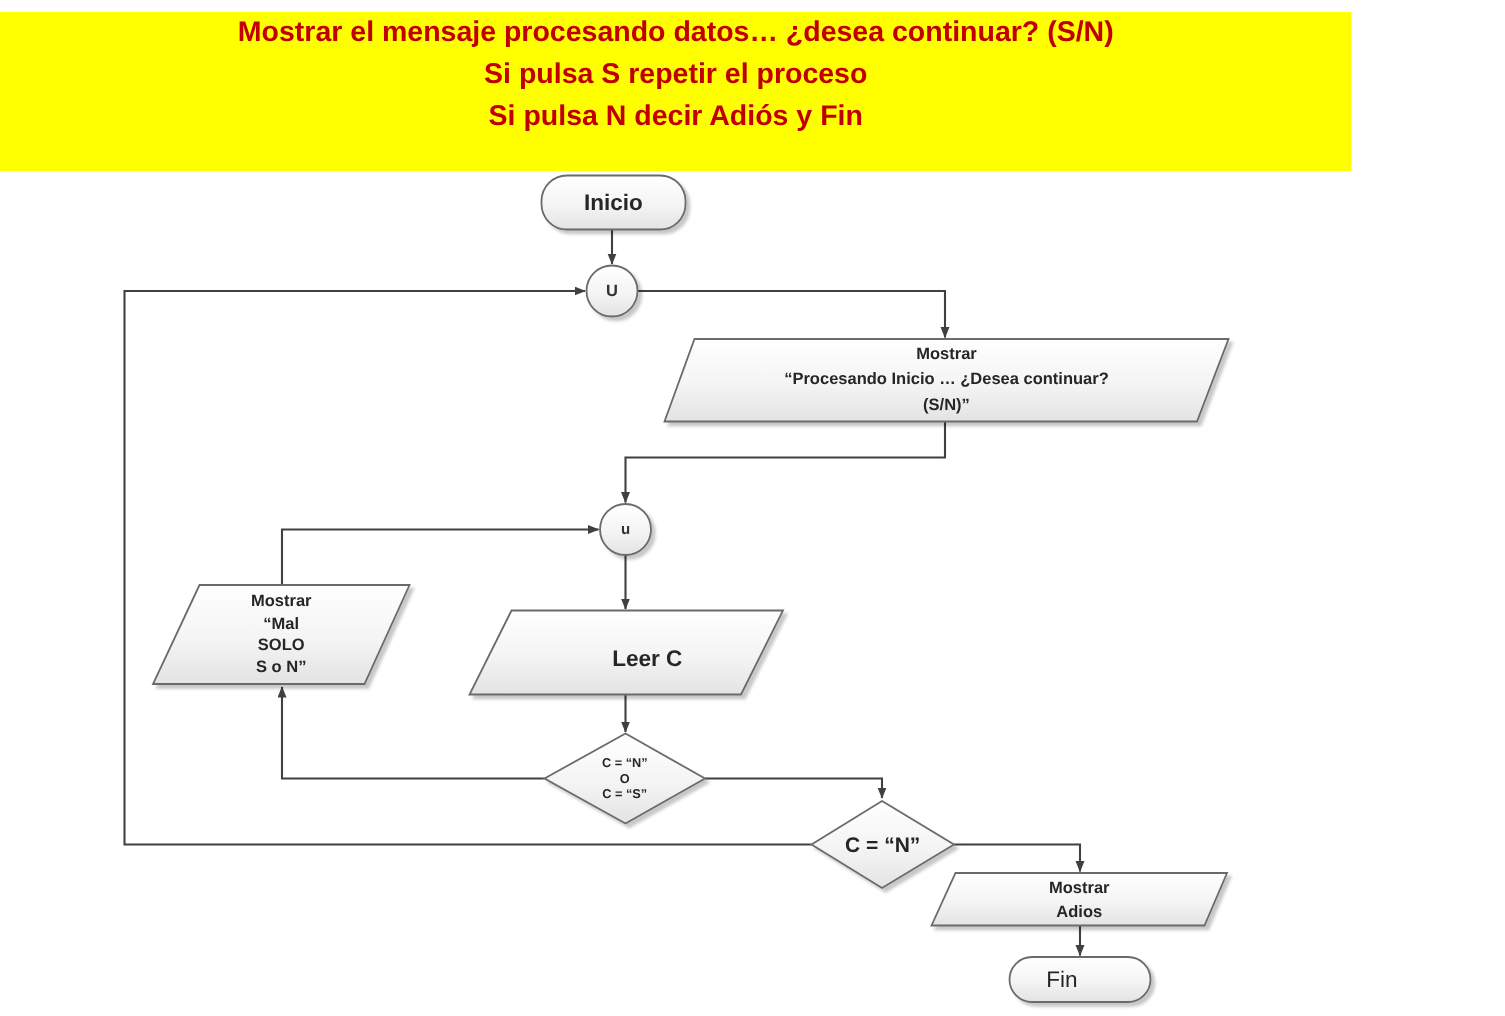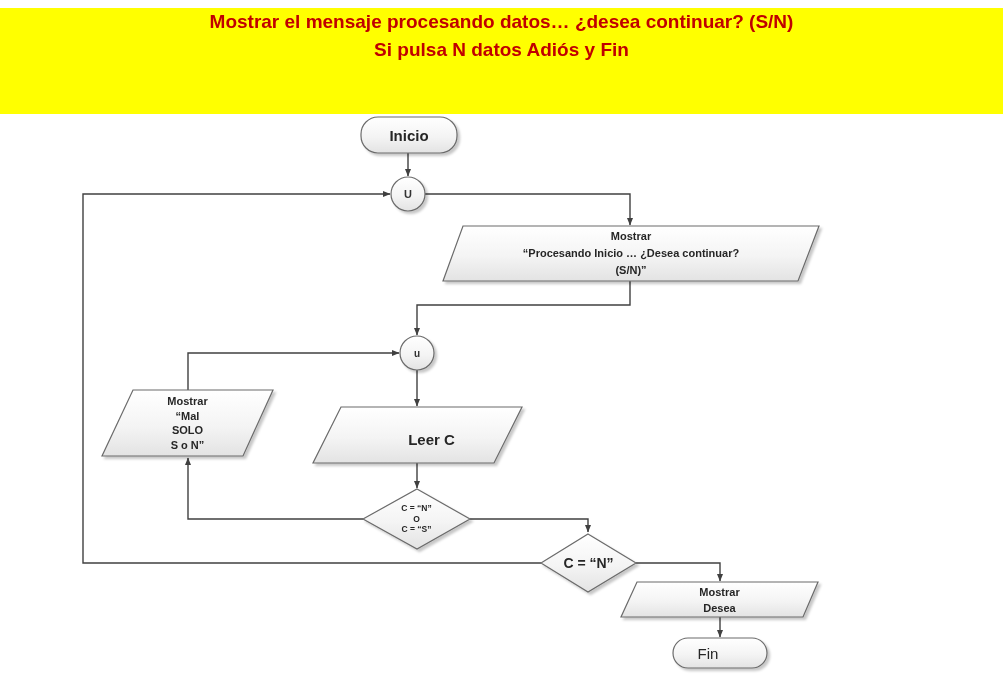--- a/index.html
+++ b/index.html
@@ -1,21 +1,21 @@
 <!DOCTYPE html>
 <html><head>
 <meta charset="utf-8">
 <style>
   html,body{margin:0;padding:0;background:#ffffff;}
   .stage{
     position:relative;width:1003px;height:677px;overflow:hidden;
     font-family:"Liberation Sans","DejaVu Sans",sans-serif;background:#ffffff;
   }
   .banner{
-    position:absolute;left:0;top:8px;width:1003px;height:106px;
+    position:absolute;left:0;top:8px;width:901px;height:106px;
     background:#ffff00;text-align:center;
   }
   .banner-line{
     font-weight:bold;font-size:19px;line-height:28px;color:#c00000;
     white-space:nowrap;
   }
   .diagram-svg{position:absolute;left:0;top:0;}
   .shape-label{
     position:absolute;display:flex;flex-direction:column;align-items:center;
     justify-content:center;text-align:center;color:#262626;pointer-events:none;
@@ -30,21 +30,22 @@
   .lbl-decision-sm{font-size:8.5px;font-weight:bold;line-height:10.5px;}
   .lbl-decision-lg{font-size:14px;font-weight:bold;}
 </style>
 </head>
 <body>
 
 <div class="stage">
 
   <div class="banner">
     <div class="banner-line">Mostrar el mensaje procesando datos… ¿desea continuar? (S/N)</div>
-    <div class="banner-line">Si pulsa N datos Adiós y Fin</div>
+    <div class="banner-line">Si pulsa S repetir el proceso</div>
+    <div class="banner-line">Si pulsa N decir Adiós y Fin</div>
   </div>
 
   <svg class="diagram-svg" width="1003" height="677" viewBox="0 0 1003 677">
     <defs>
       <linearGradient id="shapeFill" x1="0" y1="0" x2="0" y2="1">
         <stop offset="0" stop-color="#ffffff"></stop>
         <stop offset="0.55" stop-color="#f4f4f4"></stop>
         <stop offset="1" stop-color="#e3e3e3"></stop>
       </linearGradient>
       <marker id="arr" markerWidth="9" markerHeight="8" refX="7" refY="3" orient="auto" markerUnits="userSpaceOnUse">
@@ -107,18 +108,18 @@
   <div class="shape-label lbl-decision-sm" style="left:363px;top:489px;width:107px;height:60px;">
     <div>C = “N”</div>
     <div>O</div>
     <div>C = “S”</div>
   </div>
 
   <div class="shape-label lbl-decision-lg" style="left:541px;top:534px;width:95px;height:58px;">C = “N”</div>
 
   <div class="shape-label lbl-io" style="left:621px;top:582px;width:197px;height:35px;line-height:16px;">
     <div>Mostrar</div>
-    <div>Desea</div>
+    <div>Adios</div>
   </div>
 
   <div class="shape-label lbl-fin" style="left:673px;top:638px;width:70px;height:30px;">Fin</div>
 
 </div>
 
 </body></html>

